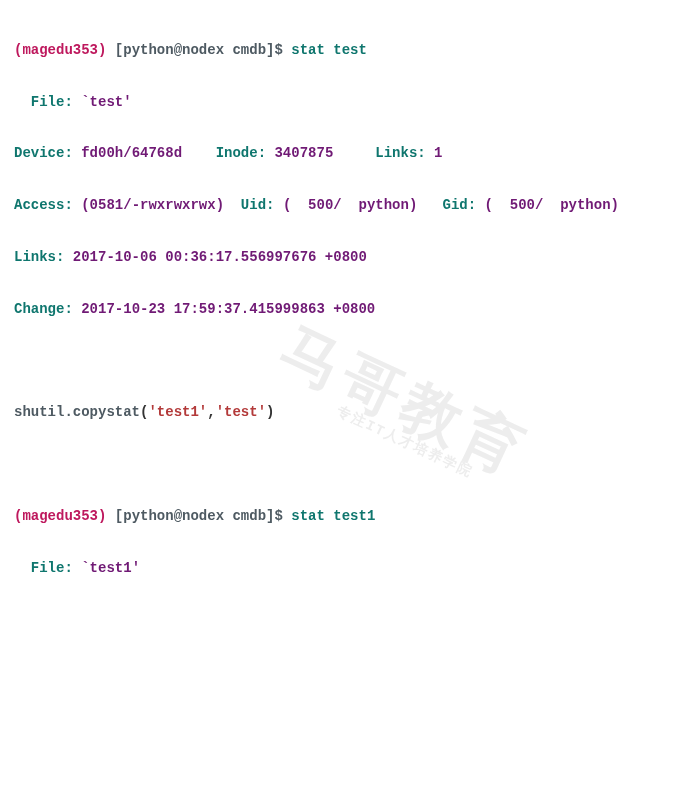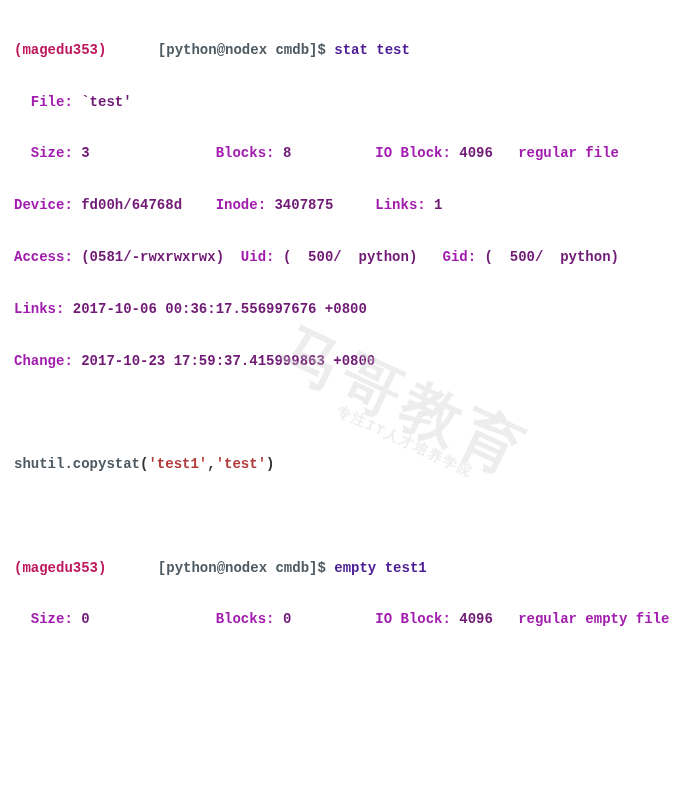--- a/index.html
+++ b/index.html
@@ -19,30 +19,29 @@
       font-weight: bold;
     }
     .term {
       white-space: pre;
     }
     .prompt-env {
       color: #be185d;
     }
     .prompt-user {
       color: #4e5a62;
-      margin-left: 43px;
     }
     .cmd {
-      color: #4c1d95;
+      color: #0f766e;
     }
     .val {
       color: #701a75;
     }
     .label {
-      color: #a21caf;
+      color: #0f766e;
     }
     .func {
       color: #4e5a62;
     }
     .str {
       color: #b33a3a;
     }
     .watermark {
       position: absolute;
       top: 350px;
@@ -69,30 +68,29 @@
   </style>
 </head>
 <body>
 
 <div class="watermark">马哥教育</div>
 <div class="watermark-sub">专注IT人才培养学院</div>
 
 <div class="term">
 <div><span class="prompt-env">(magedu353)</span> <span class="prompt-user">[python@nodex cmdb]$</span> <span class="cmd">stat test</span></div>
 <div><span class="label">  File: </span><span class="val">`test'</span></div>
-<div><span class="label">  Size: </span><span class="val">3</span>               <span class="label">Blocks: </span><span class="val">8</span>          <span class="label">IO Block: </span><span class="val">4096</span><span class="label">   regular file</span></div>
 <div><span class="label">Device: </span><span class="val">fd00h/64768d</span>    <span class="label">Inode: </span><span class="val">3407875</span>     <span class="label">Links: </span><span class="val">1</span></div>
 <div><span class="label">Access: </span><span class="val">(0581/-rwxrwxrwx)</span>  <span class="label">Uid: </span><span class="val">(  500/  python)</span>   <span class="label">Gid: </span><span class="val">(  500/  python)</span></div>
 <div><span class="label">Links: </span><span class="val">2017-10-06 00:36:17.556997676 +0800</span></div>
 <div><span class="label">Change: </span><span class="val">2017-10-23 17:59:37.415999863 +0800</span></div>
 <div>&nbsp;</div>
 <div><span class="func">shutil.copystat</span>(<span class="str">'test1'</span>,<span class="str">'test'</span>)</div>
 <div>&nbsp;</div>
-<div><span class="prompt-env">(magedu353)</span> <span class="prompt-user">[python@nodex cmdb]$</span> <span class="cmd">empty test1</span></div>
-<div><span class="label">  Size: </span><span class="val">0</span>               <span class="label">Blocks: </span><span class="val">0</span>          <span class="label">IO Block: </span><span class="val">4096</span><span class="label">   regular empty file</span></div>
+<div><span class="prompt-env">(magedu353)</span> <span class="prompt-user">[python@nodex cmdb]$</span> <span class="cmd">stat test1</span></div>
+<div><span class="label">  File: </span><span class="val">`test1'</span></div>
 
 
 
 
 
 
 
 
 
 

